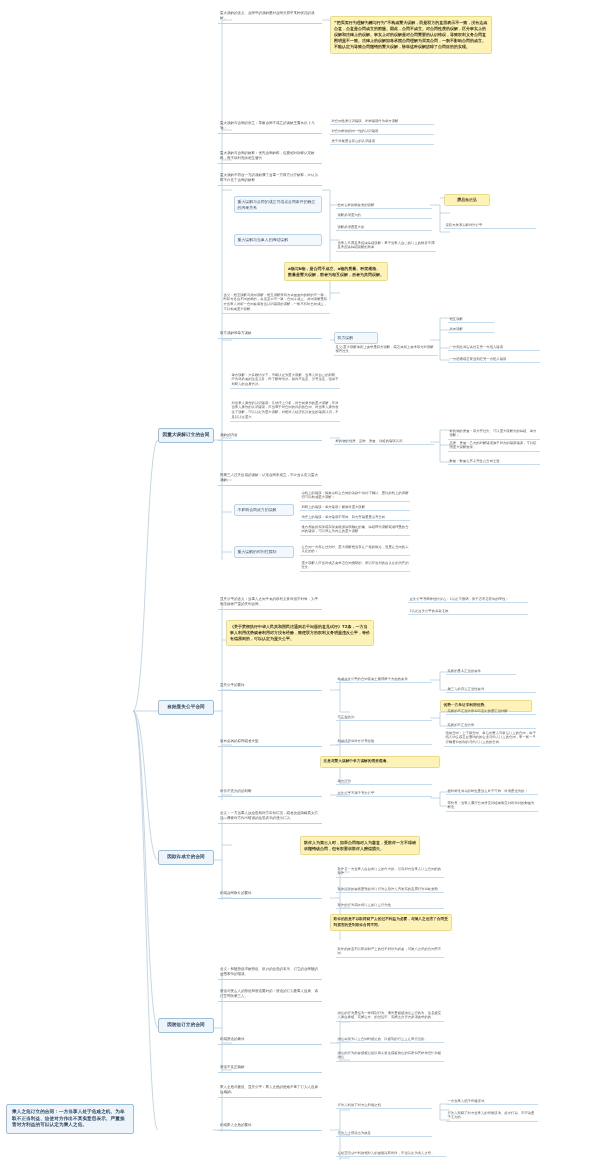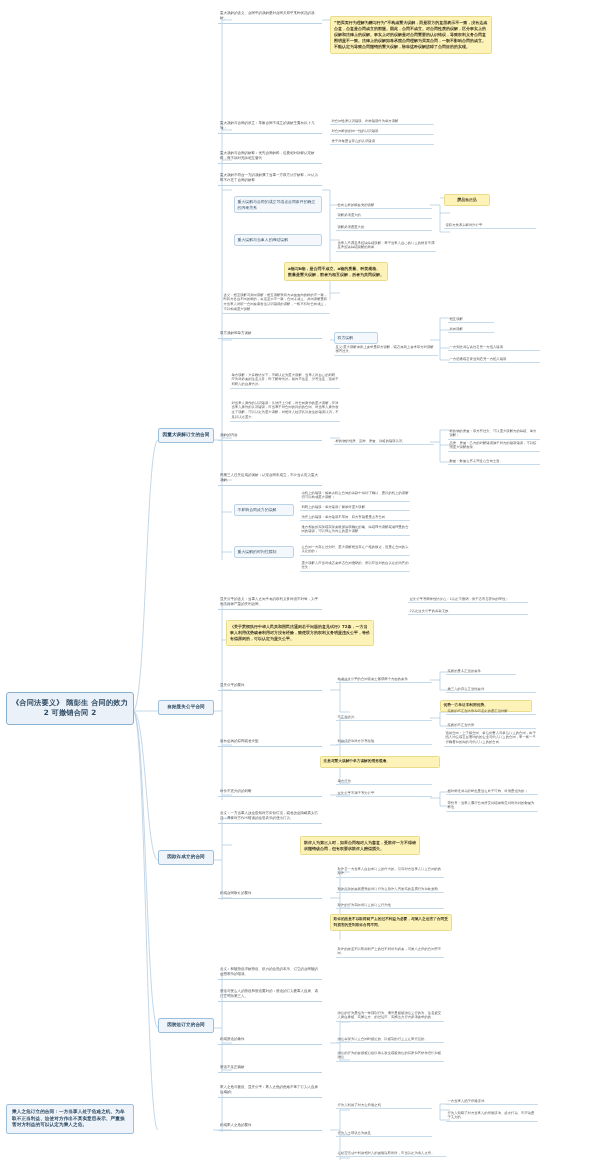--- a/index.html
+++ b/index.html
@@ -198,21 +198,20 @@
     <path d="M340 1110 L 350 1110"></path>
         <path d="M340 1135 L 350 1135"></path>
     <path d="M340 1158 L 350 1158"></path>
     <path d="M440 1110 L 450 1110"></path>
     <path d="M440 1104 L 440 1120"></path>
     <path d="M440 1104 L 450 1104"></path>
         <path d="M440 1120 L 450 1120"></path>
   </g>
 </svg>
 
-<div class="node root" style="left:6px;top:692px;width:128px;">《合同法要义》 隋彭生  合同的效力 2 可撤销合同 2</div>
 
 <div class="node lv1" style="left:158px;top:428px;width:56px;">因重大误解订立的合同</div>
 
 <div class="node lv3" style="left:218px;top:10px;width:104px;">重大误解的含义、合同中的误解是对合同关系中某种状况的误解。</div>
 <div class="node hl" style="left:330px;top:16px;width:162px;">“把买卖行为理解为赠与行为”不构成重大误解，而是双方的意思表示不一致，没有达成合意，合意是合同成立的前提。因此，合同不成立。对合同性质的误解，区分事实上的误解和法律上的误解。事实上对的误解是对合同重要的认识错误，导致权利义务合同意图明显不一致。法律上的误解如将承揽合同理解为买卖合同，一般不影响合同的成立。不能认定为导致合同撤销的重大误解，除非这种误解妨碍了合同目的的实现。</div>
 
 <div class="node lv3" style="left:218px;top:120px;width:104px;">重大误解与合同的设立：导致合同不成立的误解主要有以下几项：</div>
 <div class="node leaf" style="left:330px;top:118px;width:104px;">对合同性质认识错误、此种错误作为单方误解</div>
 <div class="node leaf" style="left:330px;top:128px;width:104px;">对合同标的的同一性的认识错误</div>
 <div class="node leaf" style="left:330px;top:138px;width:104px;">关于对象是否存在的认识错误</div>

